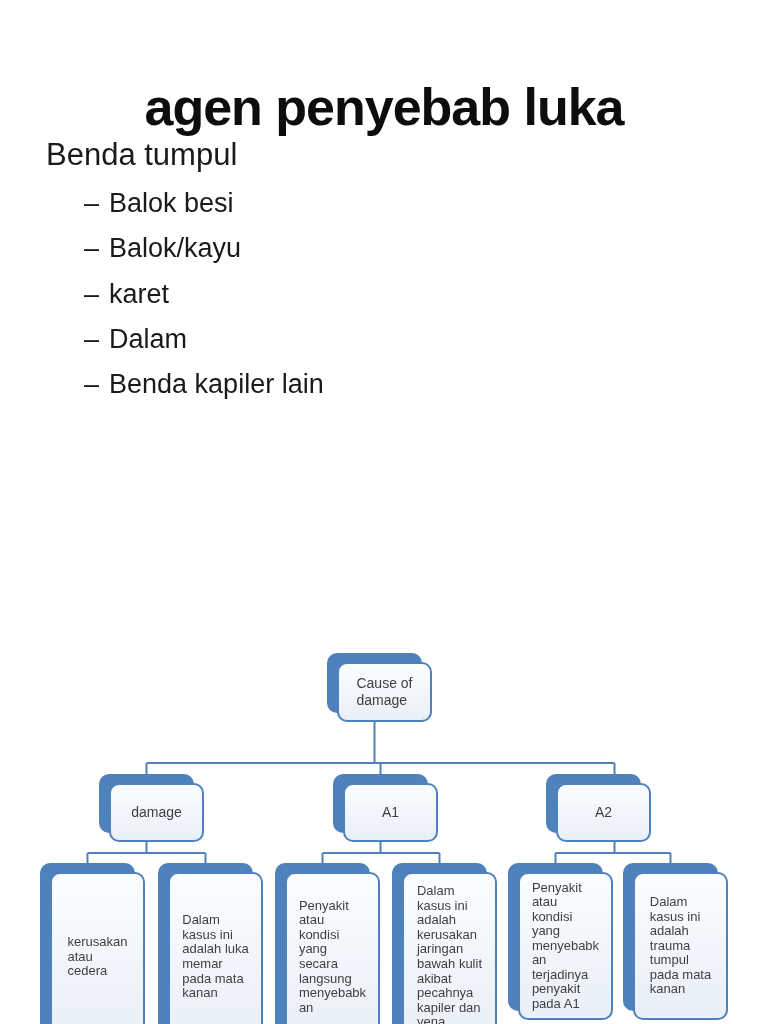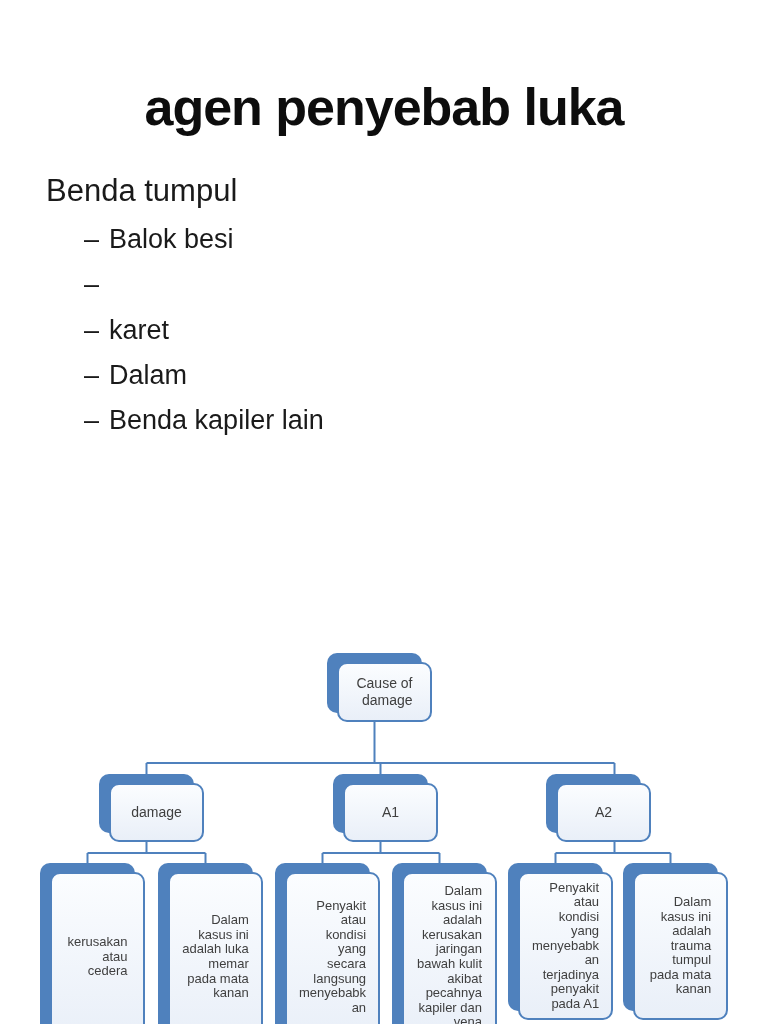--- a/index.html
+++ b/index.html
@@ -5,41 +5,41 @@
   html,body{margin:0;padding:0;}
   body{
     width:768px;height:1024px;position:relative;overflow:hidden;
     background:#ffffff;font-family:"Liberation Sans",sans-serif;
   }
   .slide-title{
     position:absolute;top:42px;left:0;width:768px;text-align:center;
     font-size:52px;font-weight:bold;color:#0d0d0d;letter-spacing:-1px;
   }
   .body-text{position:absolute;top:138px;left:46px;color:#1a1a1a;}
-  .heading{font-size:31px;line-height:1.1;color:#1a1a1a;margin-top:36px;}
+  .heading{font-size:31px;line-height:1.1;color:#1a1a1a;}
   .bullet-list{margin:16px 0 0 0;padding:0 0 0 38px;list-style:none;}
   .bullet-list li{
     display:flex;align-items:baseline;font-size:27px;line-height:1.16;
     margin-bottom:14px;color:#1a1a1a;
   }
   .bullet-dash{margin-right:10px;flex:0 0 auto;}
   
   .chart{position:absolute;left:0;top:0;width:768px;height:1024px;}
   .connectors{position:absolute;left:0;top:0;width:768px;height:1024px;}
   .node{position:absolute;}
   .node .back{
     position:absolute;left:-10px;top:-9px;width:100%;height:100%;
     background:#4f81bd;border-radius:10px;
   }
   .node .front{
     position:absolute;left:0;top:0;width:100%;height:100%;box-sizing:border-box;
     background:linear-gradient(180deg,#fbfdff 0%,#e9eff8 100%);
     border:2px solid #4f81bd;border-radius:10px;
     display:flex;align-items:center;justify-content:center;
-    text-align:right;white-space:pre-line;color:#3f3f3f;padding:2px;
+    text-align:left;white-space:pre-line;color:#3f3f3f;padding:2px;
   }
   .lvl1 .front,.lvl2 .front{font-size:14px;line-height:1.18;}
   .leaf .front{font-size:13px;line-height:1.12;}
   
   #n-root   {left:337px;top:662px;width:95px;height:60px;}
   #n-damage {left:109px;top:783px;width:95px;height:59px;}
   #n-a1     {left:343px;top:783px;width:95px;height:59px;}
   #n-a2     {left:556px;top:783px;width:95px;height:59px;}
   .leaf{top:872px;width:95px;height:170px;}
   #n-c1{left:50px;}  #n-c2{left:168px;}
@@ -53,20 +53,21 @@
 
 <div class="body-text">
   <div class="heading">Benda tumpul</div>
   <ul class="bullet-list">
     <li>
       <span class="bullet-dash">–</span>
       <span>Balok besi</span>
     </li>
     <li>
       <span class="bullet-dash">–</span>
+      <span>Balok/kayu</span>
     </li>
     <li>
       <span class="bullet-dash">–</span>
       <span>karet</span>
     </li>
     <li>
       <span class="bullet-dash">–</span>
       <span>Dalam</span>
     </li>
     <li>

